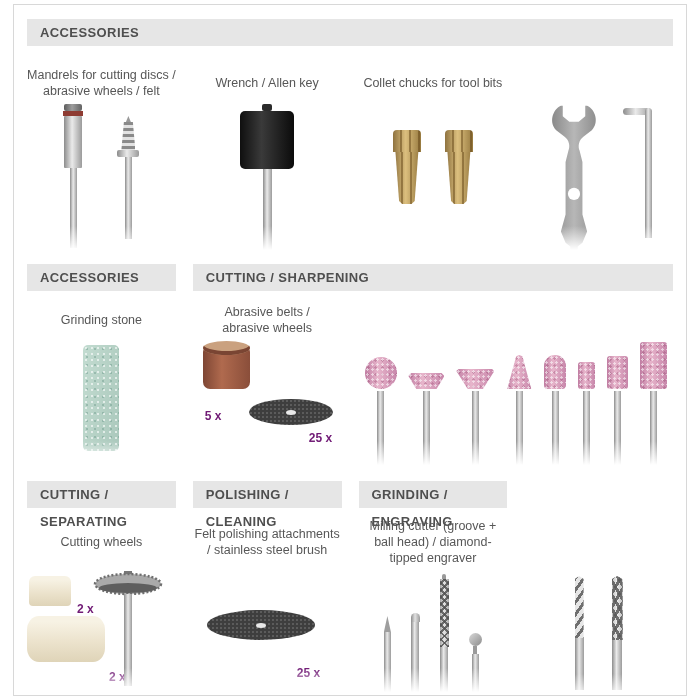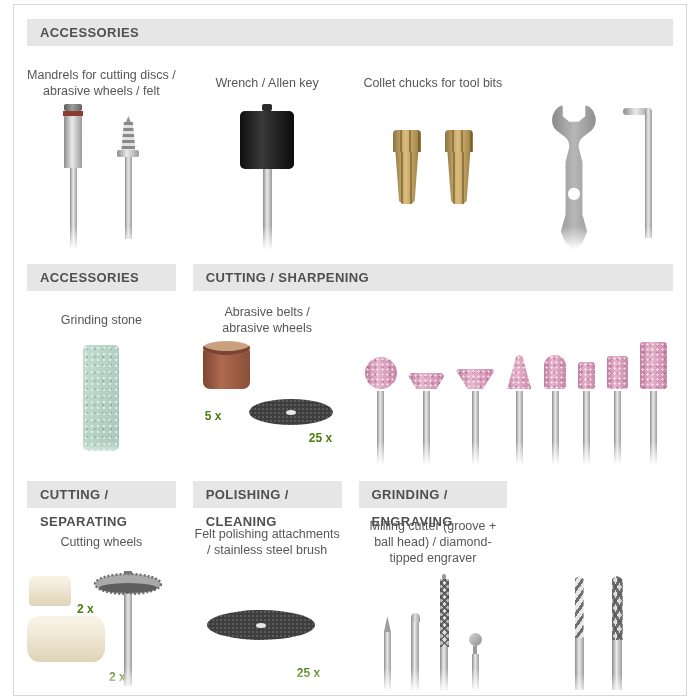--- a/index.html
+++ b/index.html
@@ -28,21 +28,21 @@
      radial-gradient(rgba(255,255,255,.55) 1px,transparent 1.4px),
      radial-gradient(rgba(150,70,110,.35) 1px,transparent 1.4px),
      linear-gradient(90deg,#c07da2,#e7b5cb 40%,#c786aa);
      background-size:5px 5px,7px 7px,100% 100%;}
   .stone-wrap{display:flex;flex-direction:column;align-items:center;justify-content:flex-end;height:128px;}
   .stone-head{margin-bottom:2px;}
   .disc{background:
      radial-gradient(rgba(120,120,120,.5) 1px,transparent 1.3px),
      #3e3e3e;background-size:4px 4px;border-radius:50%;position:relative;}
   .disc::after{content:'';position:absolute;left:50%;top:50%;width:10px;height:5px;margin:-2.5px 0 0 -5px;border-radius:50%;background:#e9e9e9;}
-  .count{font-weight:bold;font-size:12px;color:#4d7c0f;position:absolute;white-space:nowrap;}
+  .count{font-weight:bold;font-size:12px;color:#701a75;position:absolute;white-space:nowrap;}
   .feltpad{background:linear-gradient(#f7f2e4 12%,#ece3cd 55%,#dfd4b8);}
 </style>
 </head>
 <body>
 
 <div class="frame">
 
   <div class="grid mt14">
     <div class="hdr span-all">ACCESSORIES</div>
   </div>

